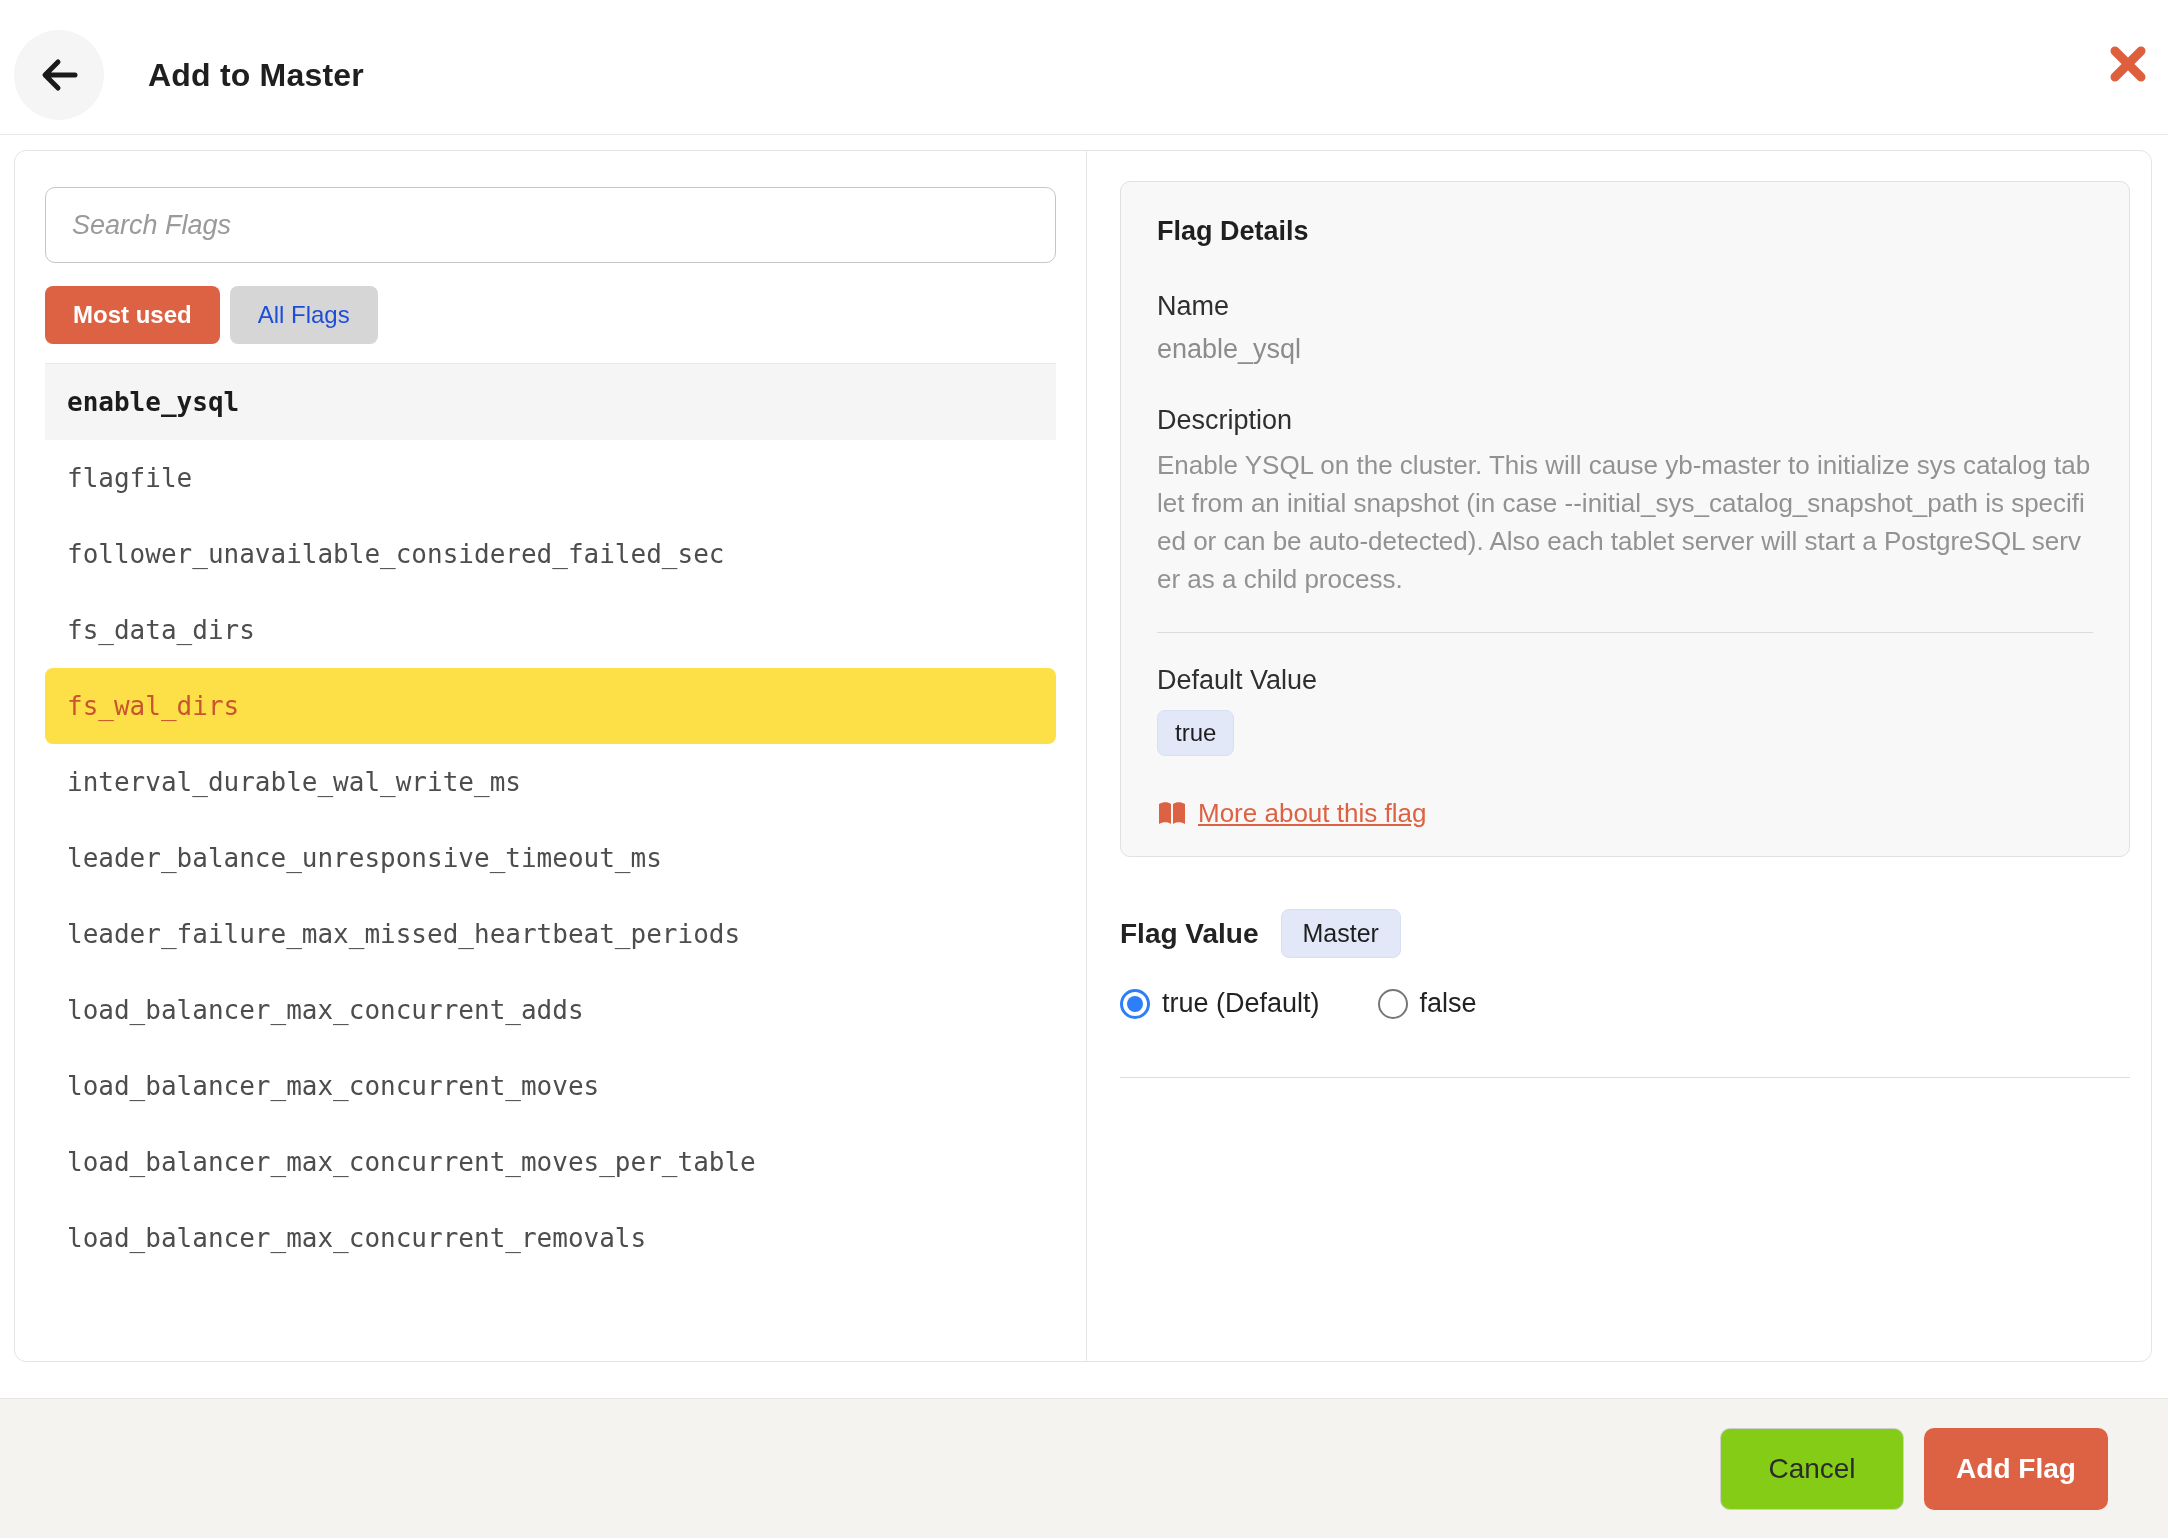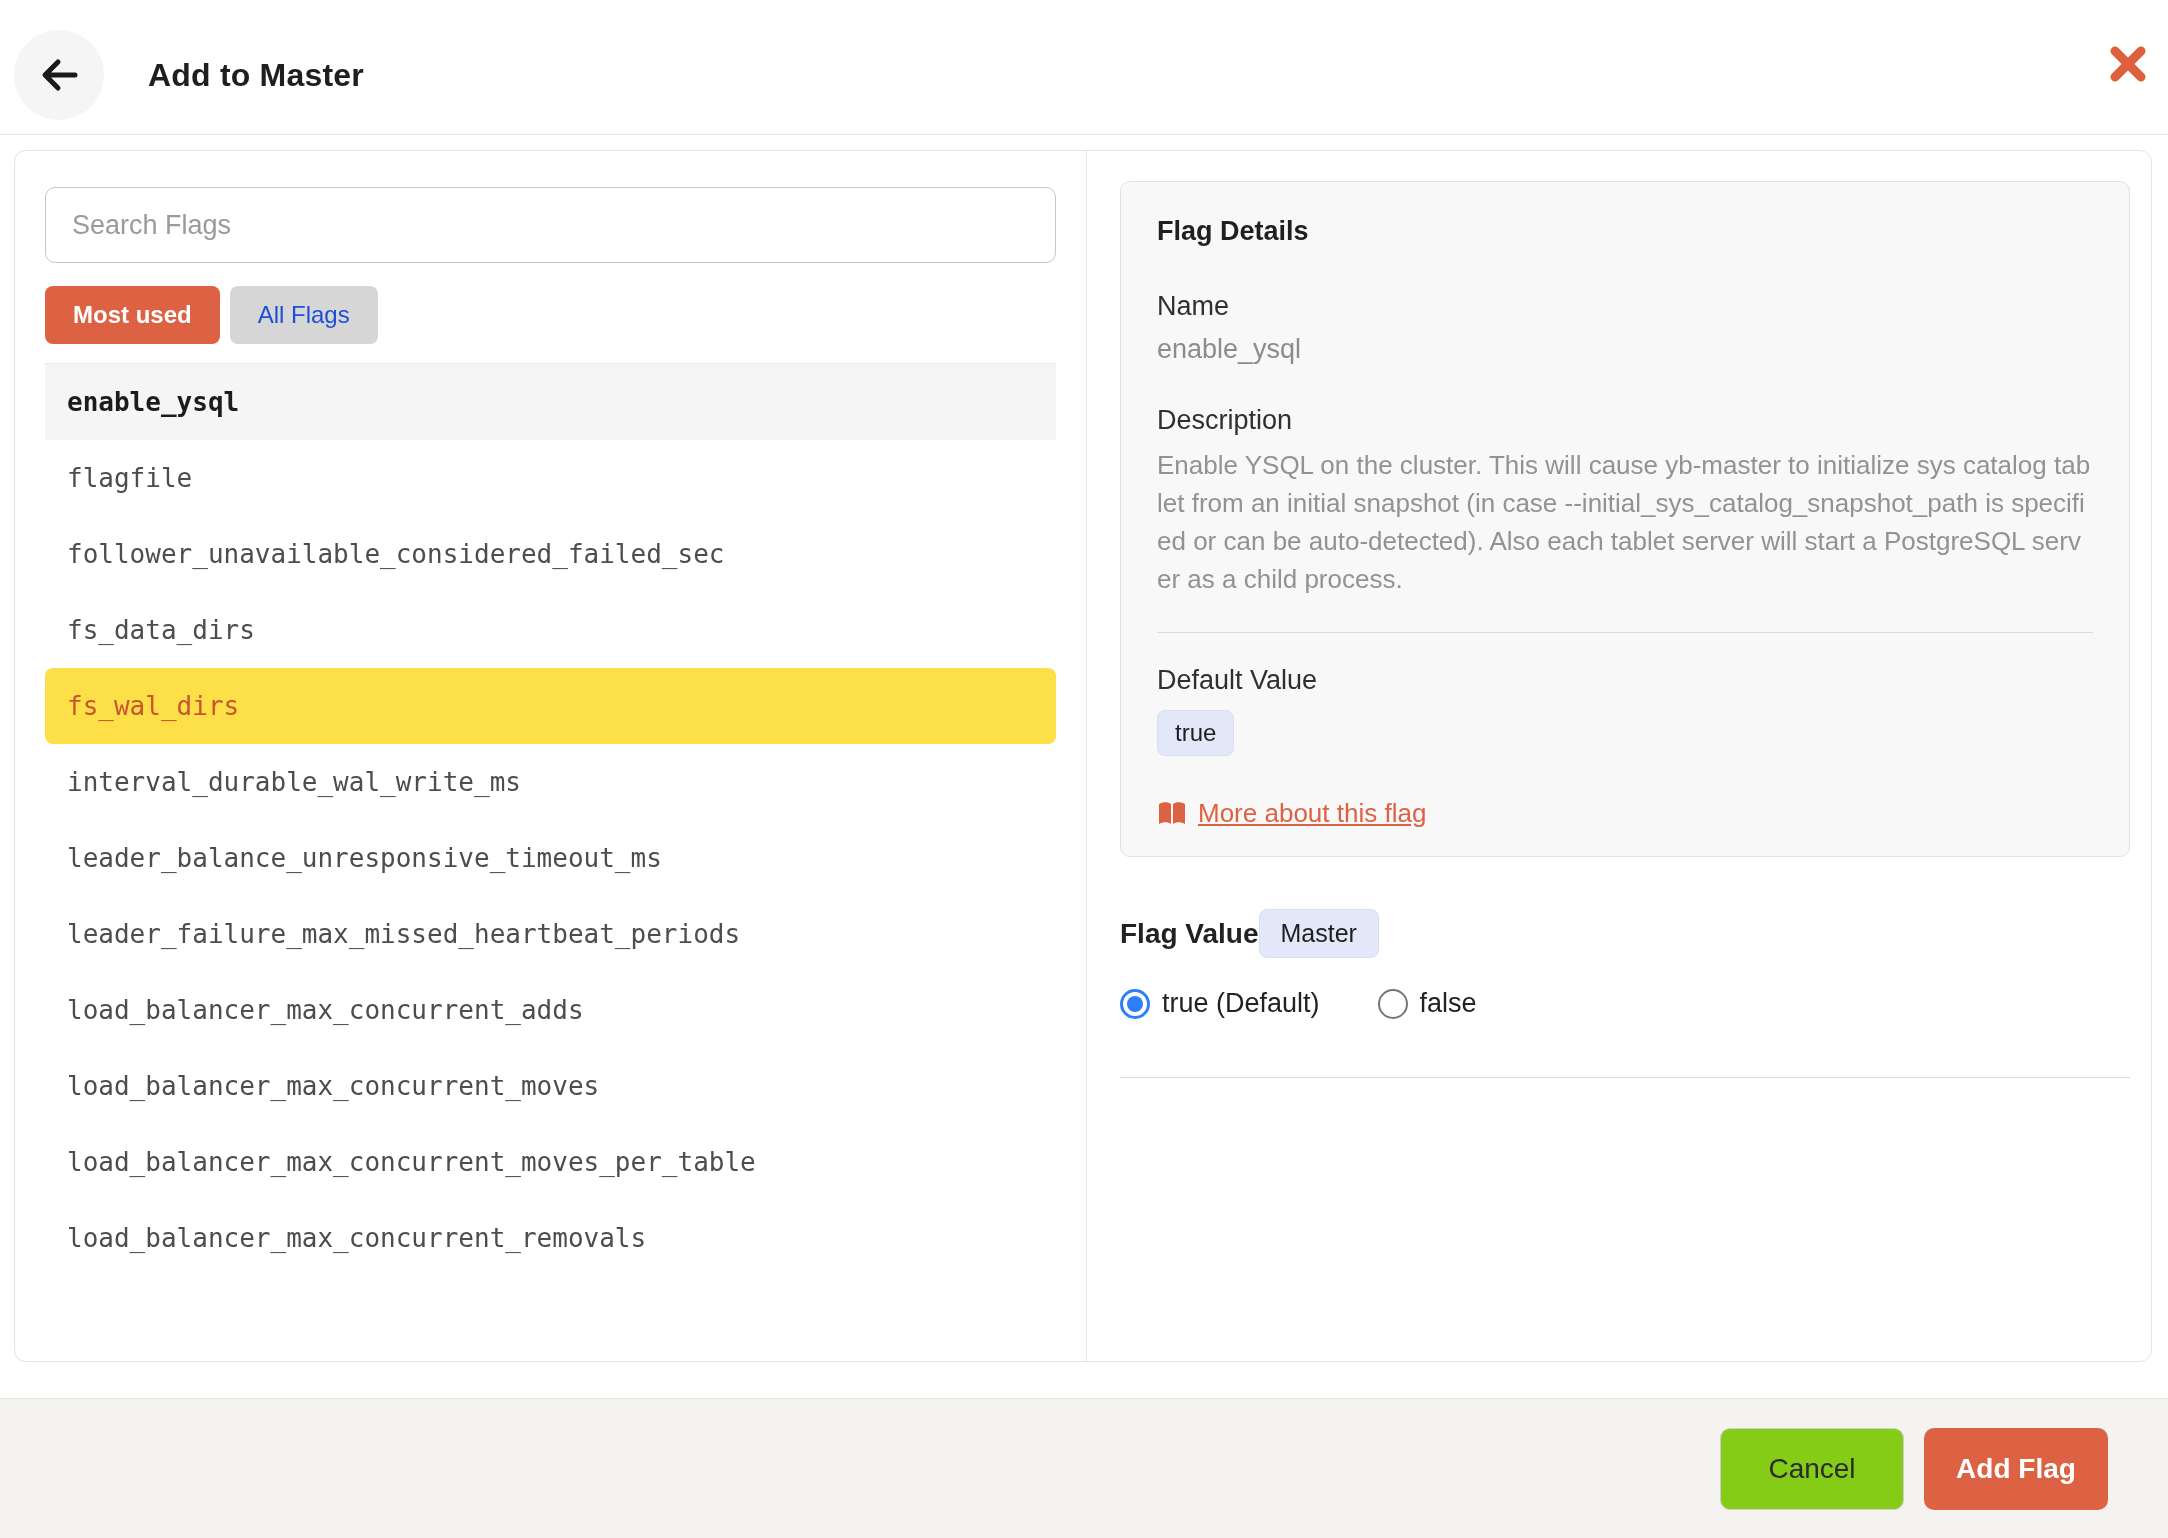--- a/index.html
+++ b/index.html
@@ -15,21 +15,21 @@
   .close-btn{position:absolute;right:20px;top:28px;width:40px;height:40px;background:none;border:none;
     cursor:pointer;display:flex;align-items:center;justify-content:center;padding:0;}
 
   
   .card{position:absolute;left:14px;top:150px;width:2138px;height:1212px;background:#fff;
     border:1px solid #e4e4e4;border-radius:12px;display:flex;box-sizing:border-box;}
 
   
   .left-pane{width:1071px;box-sizing:border-box;padding:36px 30px 0 30px;}
   .search-input{width:100%;height:76px;box-sizing:border-box;border:1px solid #c6c6c6;border-radius:10px;
-    padding:0 26px;font-size:27px;color:#333;font-family:"Liberation Sans",sans-serif;outline:none;}
+    padding:0 26px;font-size:27px;color:#333;font-family:"Liberation Sans",sans-serif;outline:none;font-style:italic;}
   .search-input::placeholder{color:#9a9a9a;}
   .tab-row{display:flex;gap:10px;margin-top:23px;}
   .tab-btn{height:58px;border:none;border-radius:8px;font-size:24px;cursor:pointer;
     font-family:"Liberation Sans",sans-serif;padding:0 28px;}
   .tab-btn.active{background:#dd6243;color:#ffffff;font-weight:700;}
   .tab-btn.inactive{background:#d6d6d6;color:#1d4ed8;font-weight:400;}
   .flag-list{margin-top:19px;border-top:1px solid #e9e9e9;}
   .flag-row{height:76px;display:flex;align-items:center;padding-left:22px;box-sizing:border-box;
     font-family:"DejaVu Sans Mono", monospace;font-size:26px;color:#4d4d4d;cursor:pointer;}
   .flag-row.viewed{background:#f5f5f5;font-weight:700;color:#1c1c1c;}
@@ -45,21 +45,21 @@
   .field-value{font-size:27px;color:#8c8c8c;margin-top:12px;}
   .lbl-desc{margin-top:40px;}
   .desc-text{font-size:26px;color:#929292;line-height:38px;margin-top:10px;word-break:break-all;}
   .details-divider{border-top:1px solid #dcdcdc;margin-top:34px;}
   .lbl-default{margin-top:32px;}
   .default-badge{display:inline-block;margin-top:14px;background:#e3e8f9;border:1px solid #d9dff3;
     border-radius:8px;padding:8px 17px;font-size:24px;color:#1e1e1e;}
   .more-link-row{display:flex;align-items:center;gap:11px;margin-top:42px;}
   .more-link{font-size:26px;color:#dd6243;text-decoration:underline;cursor:pointer;}
 
-  .flag-value-row{display:flex;align-items:center;margin:52px 21px 0 33px;}
+  .flag-value-row{display:flex;align-items:center;gap:22px;margin:52px 21px 0 33px;}
   .flag-value-label{font-size:28px;font-weight:600;color:#222;}
   .scope-badge{background:#e3e8f9;border:1px solid #d9dff3;border-radius:8px;padding:9px 21px;
     font-size:25px;color:#1e1e1e;}
   .radio-row{display:flex;align-items:center;gap:58px;margin:30px 21px 0 33px;}
   .radio-option{display:flex;align-items:center;gap:12px;cursor:pointer;}
   .radio-circle{width:30px;height:30px;border-radius:50%;box-sizing:border-box;background:#fff;
     display:flex;align-items:center;justify-content:center;}
   .radio-circle.on{border:3px solid #2d7ff9;}
   .radio-circle.on .dot{width:16px;height:16px;border-radius:50%;background:#2d7ff9;}
   .radio-circle.off{border:2.5px solid #767676;}

